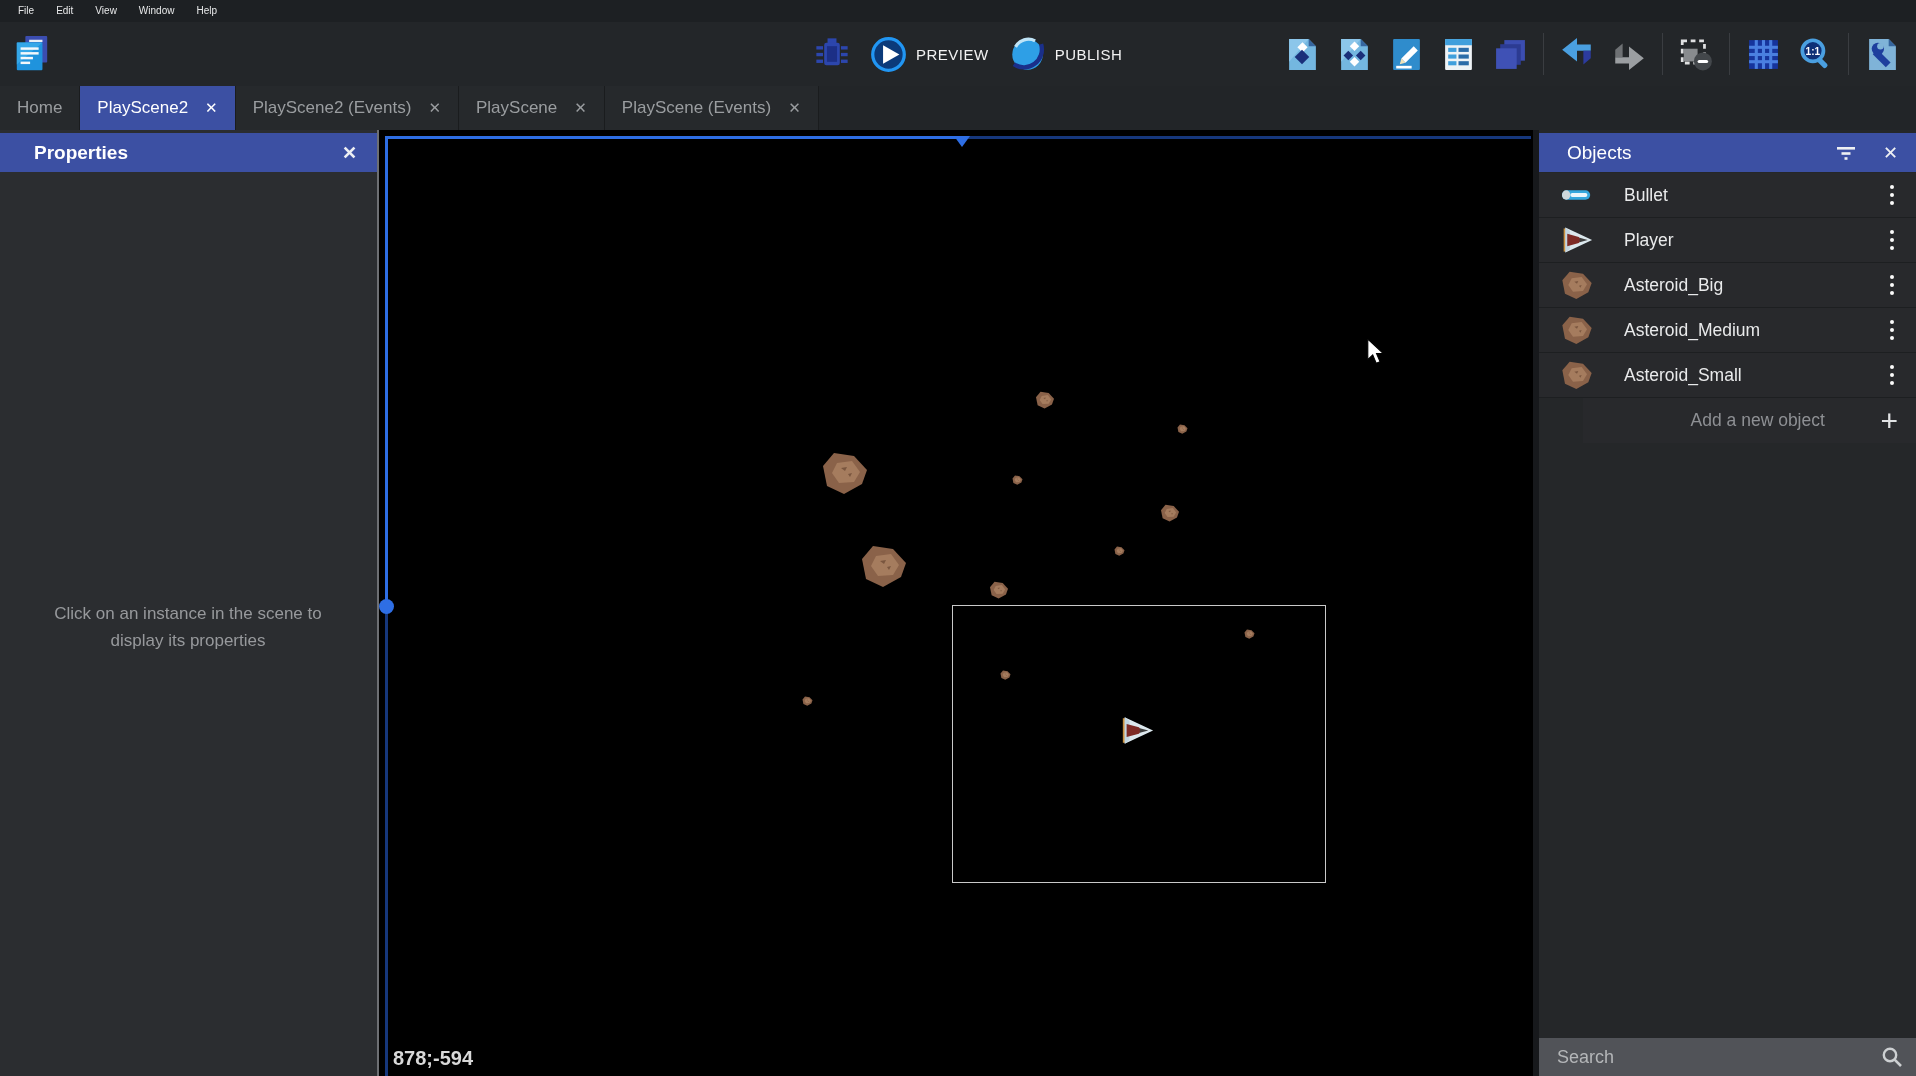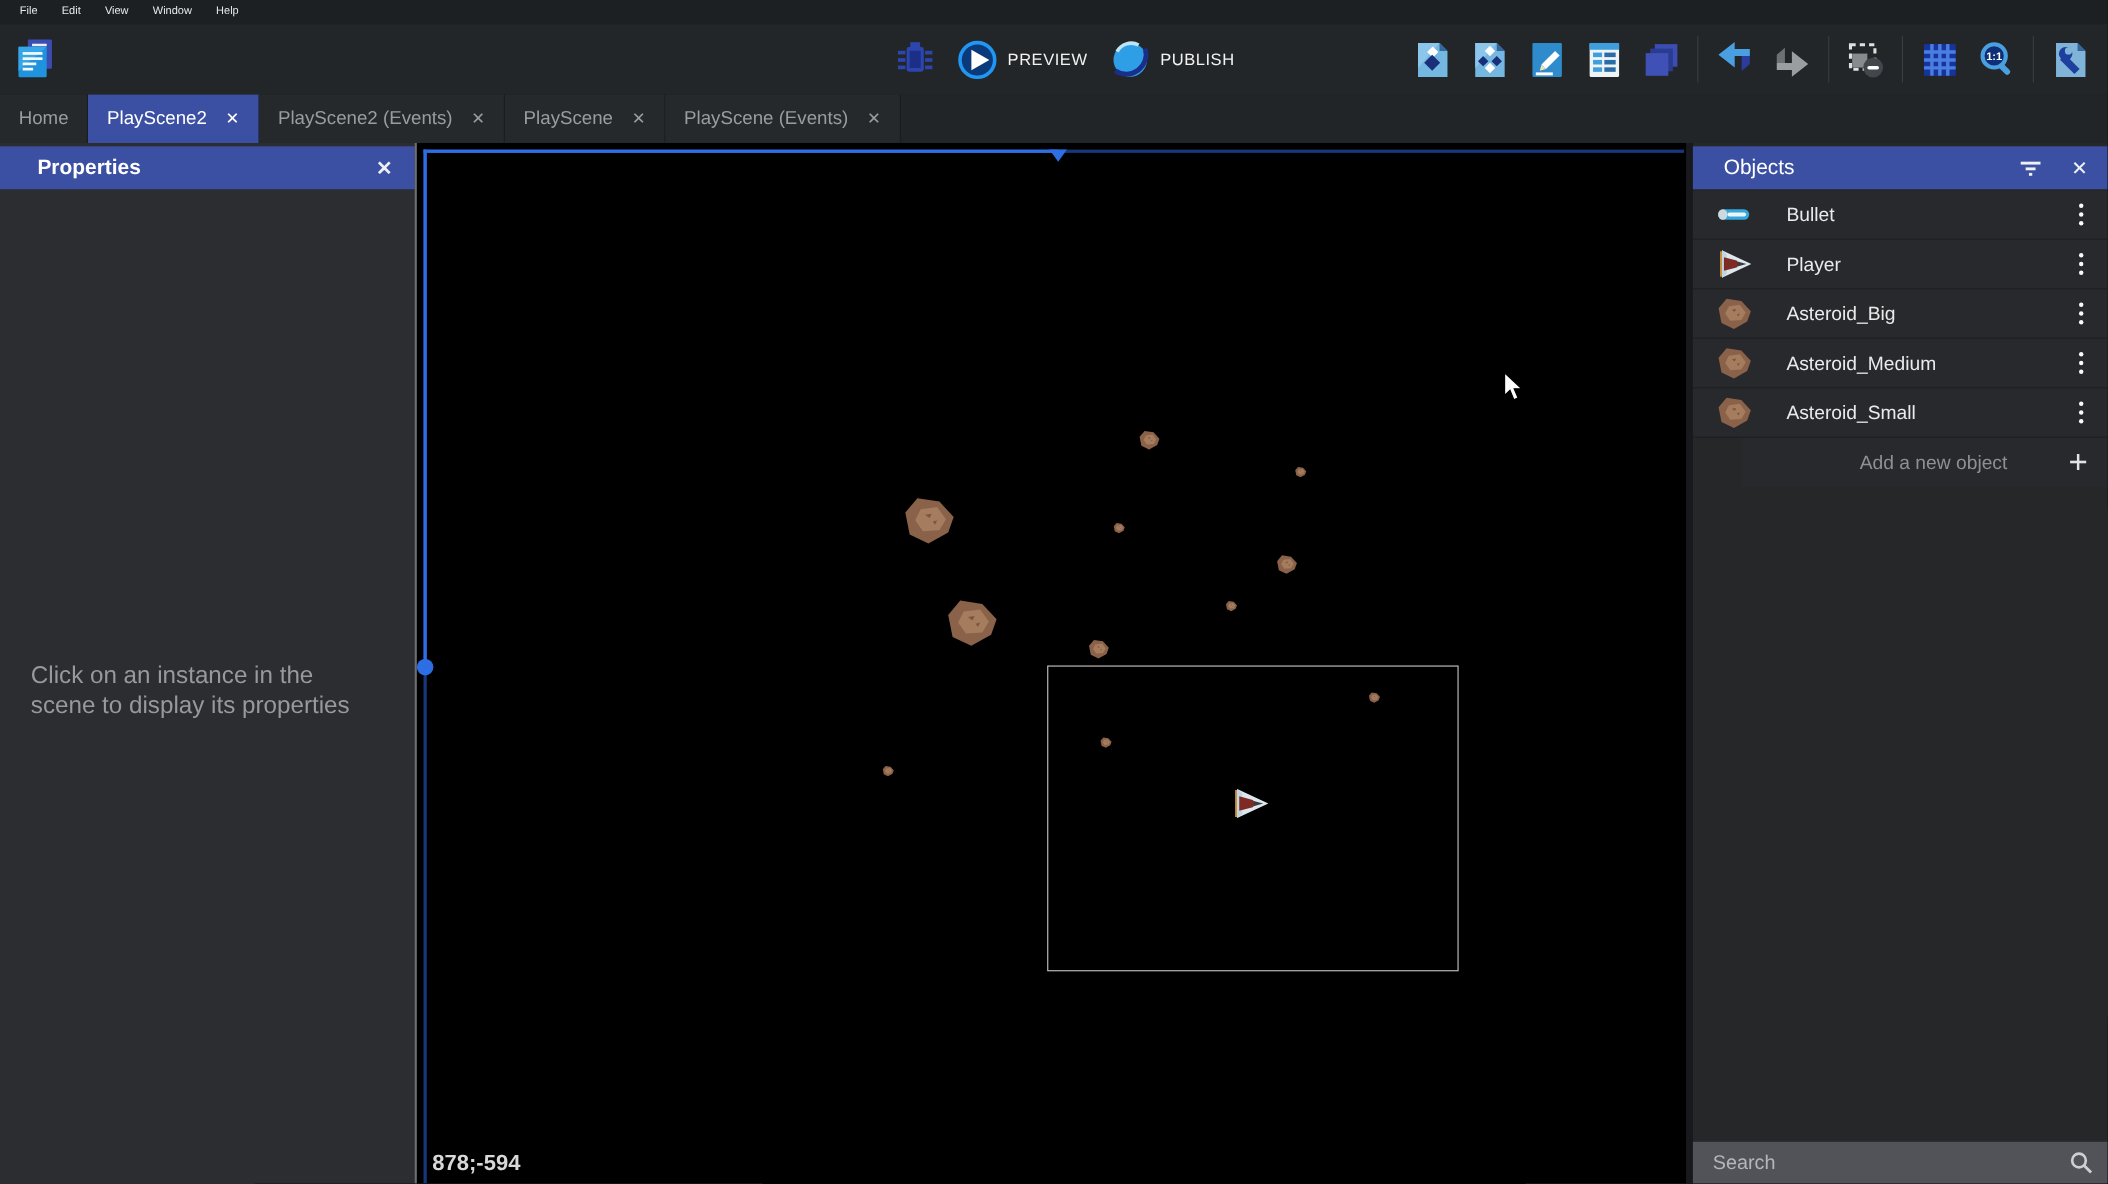--- a/index.html
+++ b/index.html
@@ -33,22 +33,22 @@
   
   .panel-header { position:absolute; top:133px; height:39px; background:#3c50a3;
                   display:flex; align-items:center; color:#fff; }
   .panel-title { font-size:19px; color:#fff; }
   .hx { font-size:18px; color:#eef0f3; cursor:pointer; line-height:1; }
 
   
   .props-panel { position:absolute; left:0; top:130px; width:377px; height:946px; background:#2b2d30; }
   .props-header { left:0; width:377px; padding:0 20px 0 34px;font-weight:bold; }
   .props-header .hx { margin-left:auto; }
-  .props-msg { position:absolute; left:28px; top:470px; width:320px; text-align:left;
-               font-size:22px; line-height:27px; color:#97999c; }
+  .props-msg { position:absolute; left:28px; top:470px; width:320px; text-align:center;
+               font-size:17px; line-height:27px; color:#97999c; }
 
   
   .div-left { position:absolute; left:377px; top:130px; width:2px; height:946px; background:#6d6f73; }
 
   
   .scene { position:absolute; left:379px; top:130px; width:1154px; height:946px; background:#000; overflow:hidden; }
   .inst { position:absolute; }
   .win-frame { position:absolute; border:1px solid #c9c9c9; }
   .coords { position:absolute; left:14px; bottom:6px; font-size:20px; font-weight:600;
             color:#d8d8d8; text-shadow:1px 1px 2px #000; }

